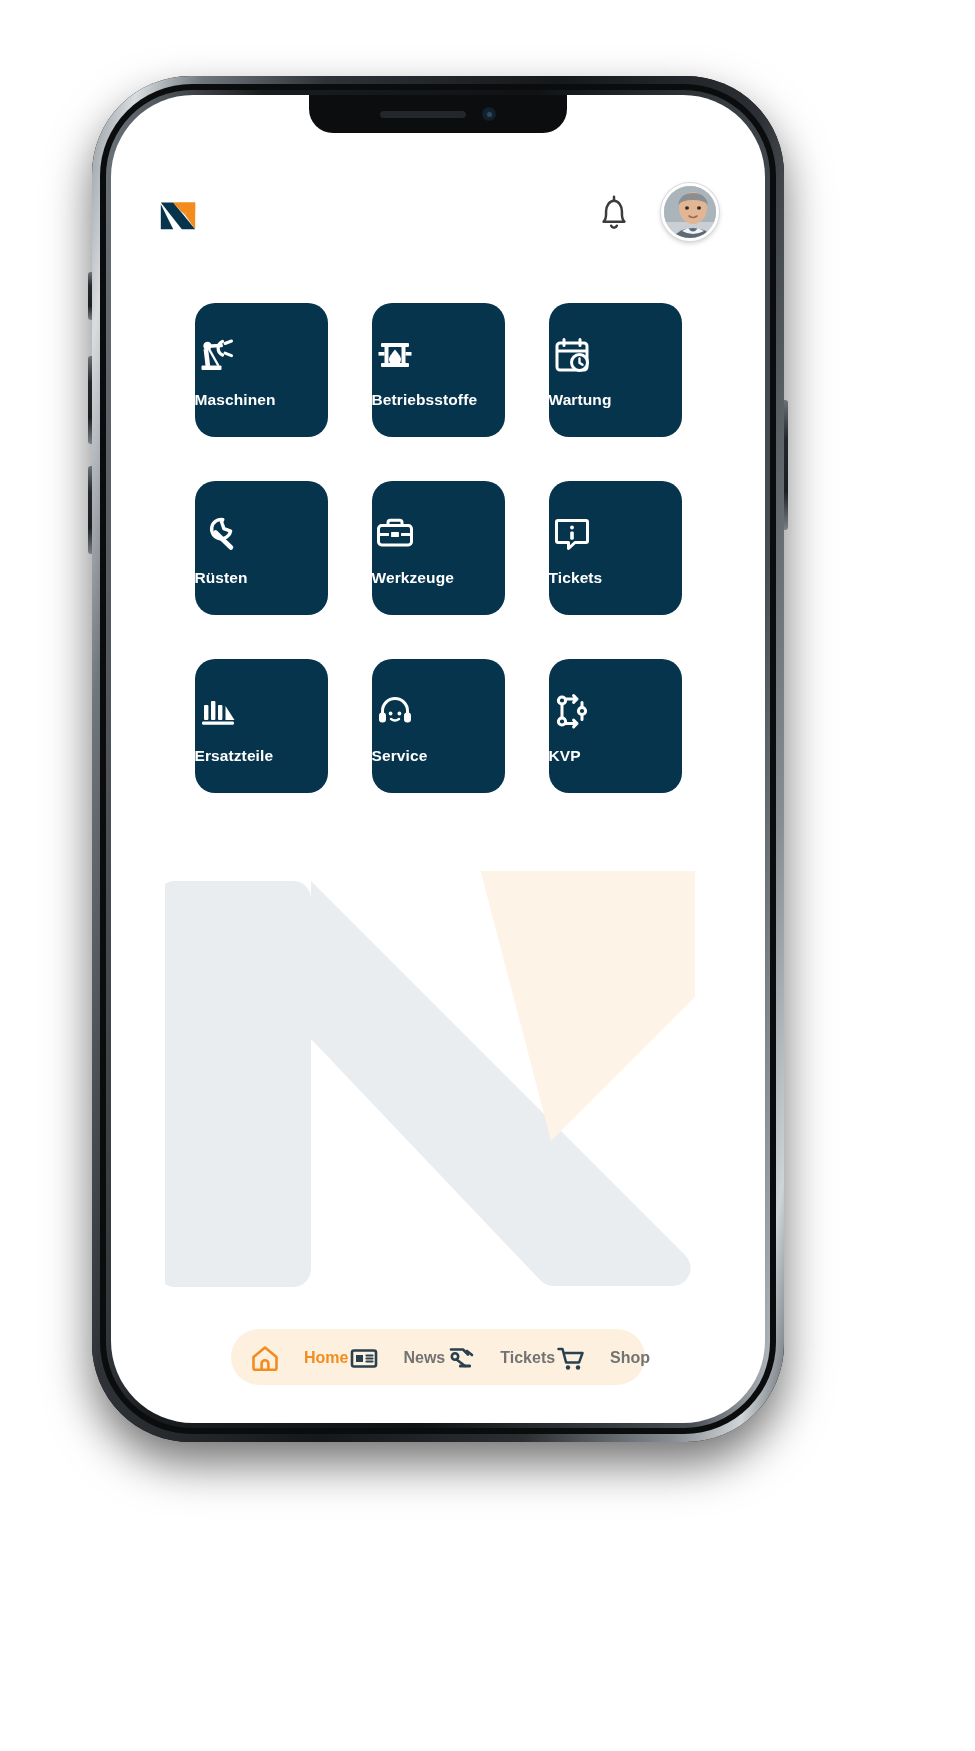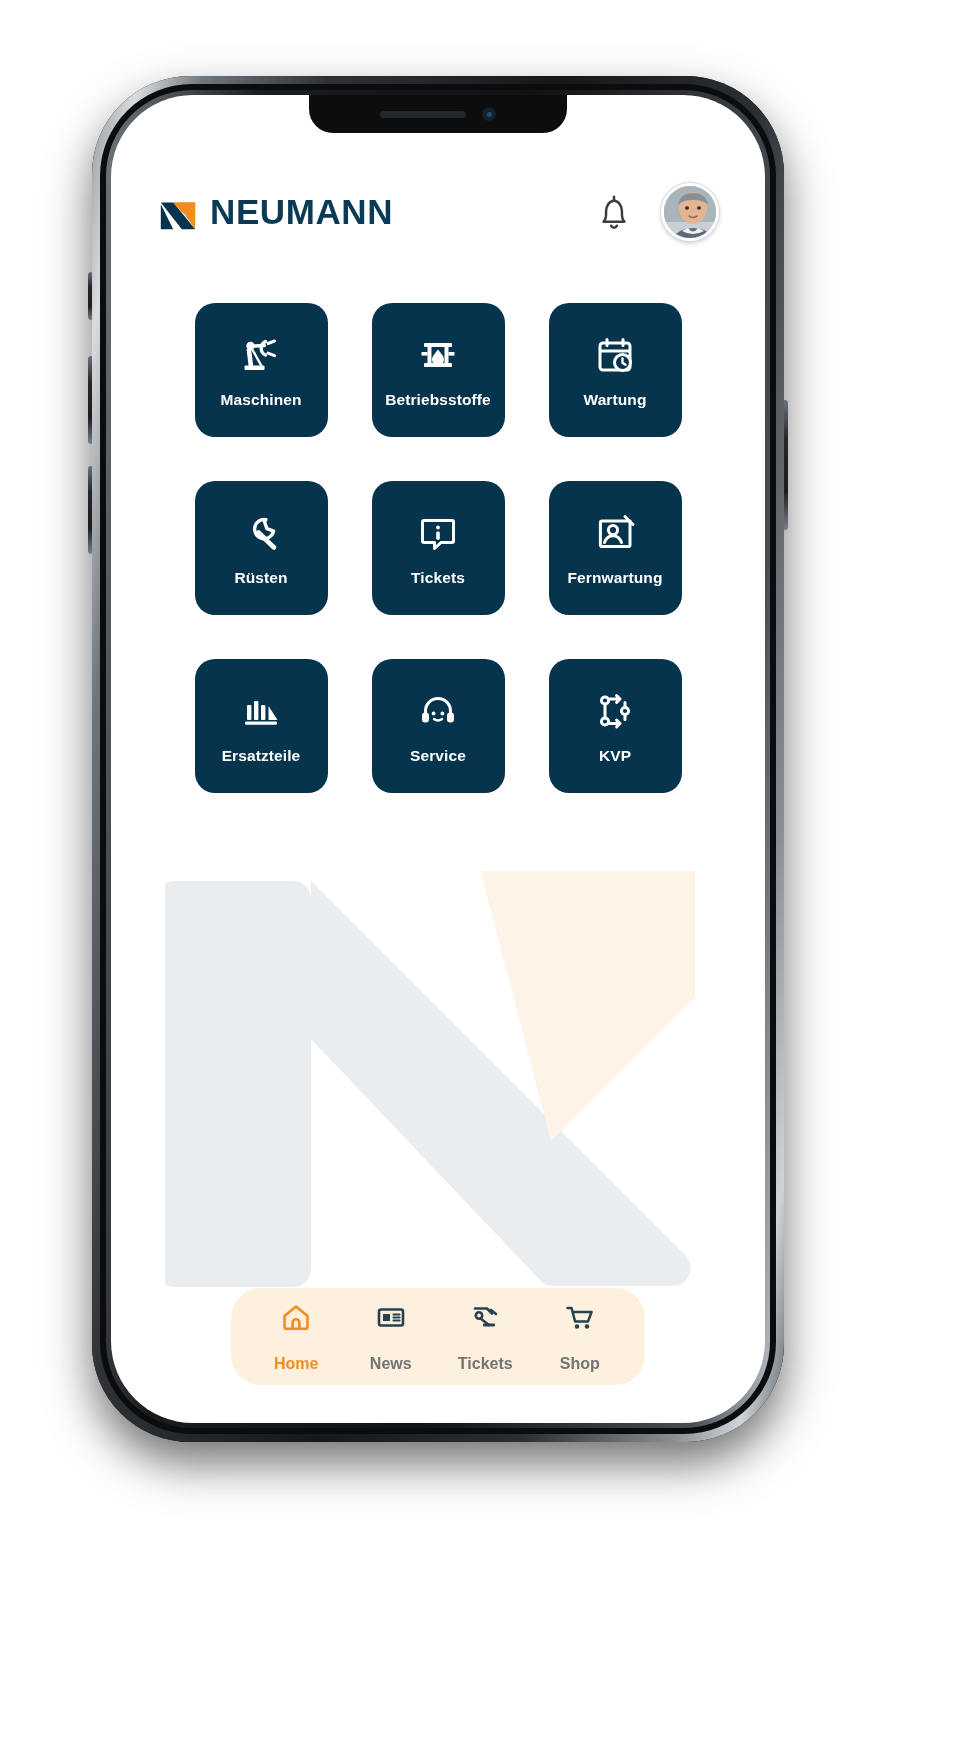--- a/index.html
+++ b/index.html
@@ -116,21 +116,21 @@
     grid-template-columns: repeat(3, 133px);
     gap: 44px 44px;
     padding: 62px 0 0 0;
     justify-content: center;
   }
   .tile {
     width: 133px; height: 134px;
     background: #06344c;
     border-radius: 20px;
     display: flex; flex-direction: column;
-    align-items: center; justify-content: center;
+    align-items: flex-start; justify-content: center;
     gap: 14px;
     cursor: pointer;
   }
   .tile-icon { width: 46px; height: 46px; display: block; }
   .tile-label {
     color: #ffffff; font-size: 15.5px; font-weight: 600;
     letter-spacing: .1px; text-align: center; line-height: 1;
   }
 
   
@@ -141,21 +141,21 @@
   .navbar {
     display: flex; align-items: center;
     gap: 0;
     background: #fdf0df;
     border-radius: 30px;
     padding: 14px 18px 12px 18px;
     width: 414px;
   }
   .navitem {
     flex: 1;
-    display: flex; flex-direction: column; align-items: center; gap: 23px;
+    display: flex; flex-direction: row; align-items: center; gap: 23px;
     cursor: pointer;
     text-align: right;
   }
   .navicon { width: 32px; height: 30px; display: block; }
   .navlabel { font-size: 16px; font-weight: 600; color: #737373; }
   .navitem.active .navlabel { color: #f28c1e; }
 </style>
 </head>
 <body>
 
@@ -197,21 +197,20 @@
         <div class="appbar">
 
           <div class="logo">
             <svg class="logo-mark" viewBox="0 0 44 44">
               <path d="M4 14 L4 40 L17 40 L4 14 Z" fill="#06344c"></path>
               <path d="M4 12 L17 12 L40 40 L26 40 Z" fill="#06344c"></path>
               <path d="M17 12 L30 12 L30 26 L17 12 Z" fill="#f28c1e"></path>
               <path d="M30 12 L40 12 L40 40 L30 26 Z" fill="#f28c1e"></path>
               <path d="M17 12 L40 12 L40 22 L26 22 Z" fill="#f28c1e"></path>
             </svg>
-            <span class="logo-word">NEUMANN</span>
           </div>
 
           <div class="appbar-spacer"></div>
 
           <svg class="bell" viewBox="0 0 28 32">
             <path d="M14 3.2 v2.4" stroke="#3c3c3c" stroke-width="2.1" stroke-linecap="round" fill="none"></path>
             <path d="M5.2 24.2 c2.6-2.4 2.1-4.6 2.1-8.6 C7.3 10.6 10.3 6.5 14 6.5 s6.7 4.1 6.7 9.1 c0 4 -0.5 6.2 2.1 8.6 z" fill="none" stroke="#3c3c3c" stroke-width="2.1" stroke-linejoin="round"></path>
             <path d="M11.6 27.6 a2.6 2.6 0 0 0 4.8 0" fill="none" stroke="#3c3c3c" stroke-width="2.1" stroke-linecap="round"></path>
           </svg>
 
@@ -271,39 +270,39 @@
           </div>
 
           <div class="tile">
             <svg class="tile-icon" viewBox="0 0 46 46">
               <path d="M27.8 9.6 a9.6 9.6 0 1 0 7.8 11.6 l-6.7-2.6 -2.3-6.6 z" fill="none" stroke="#fff" stroke-width="3.4" stroke-linejoin="round"></path>
               <path d="M20.5 22.5 L36 37.5" stroke="#fff" stroke-width="4.6" stroke-linecap="round"></path>
             </svg>
             <div class="tile-label">Rüsten</div>
           </div>
 
+          <div class="tile">
+            <svg class="tile-icon" viewBox="0 0 46 46">
+              <path d="M16 15 v-2.4 a2.4 2.4 0 0 1 2.4-2.4 h9.2 a2.4 2.4 0 0 1 2.4 2.4 V15" fill="none" stroke="#fff" stroke-width="3" stroke-linecap="round"></path>
+              <rect x="6.5" y="15.5" width="33" height="19.5" rx="3.2" fill="none" stroke="#fff" stroke-width="3"></rect>
+              <path d="M6.5 24.5 h33" stroke="#fff" stroke-width="3"></path>
+              <rect x="18" y="21" width="10" height="7" rx="1.6" fill="#fff" stroke="#06344c" stroke-width="2.2"></rect>
+            </svg>
+            <div class="tile-label">Werkzeuge</div>
+          </div>
 
           <div class="tile">
             <svg class="tile-icon" viewBox="0 0 46 46">
               <path d="M9 10.5 h28 a1.5 1.5 0 0 1 1.5 1.5 v19 a1.5 1.5 0 0 1 -1.5 1.5 h-11 l-6.5 6 v-6 H9 a1.5 1.5 0 0 1 -1.5 -1.5 V12 a1.5 1.5 0 0 1 1.5 -1.5 z" fill="none" stroke="#fff" stroke-width="3" stroke-linejoin="round"></path>
               <circle cx="23" cy="17.5" r="1.9" fill="#fff"></circle>
               <rect x="21.2" y="21.4" width="3.6" height="8.4" rx="1.4" fill="#fff"></rect>
             </svg>
             <div class="tile-label">Tickets</div>
           </div>
 
-          <div class="tile">
-            <svg class="tile-icon" viewBox="0 0 46 46">
-              <path d="M38 11 v24 a1.6 1.6 0 0 1 -1.6 1.6 H10 a1.6 1.6 0 0 1 -1.6 -1.6 V12.6 A1.6 1.6 0 0 1 10 11 z" fill="none" stroke="#fff" stroke-width="3" stroke-linejoin="round"></path>
-              <circle cx="21" cy="20" r="4.6" fill="none" stroke="#fff" stroke-width="3"></circle>
-              <path d="M12.5 32.5 c1.6-4.6 5-6.8 8.5-6.8 s6.9 2.2 8.5 6.8" fill="none" stroke="#fff" stroke-width="3" stroke-linecap="round"></path>
-              <path d="M33 6.5 L41 14.5" stroke="#fff" stroke-width="3" stroke-linecap="round"></path>
-            </svg>
-            <div class="tile-label">Fernwartung</div>
-          </div>
 
           <div class="tile">
             <svg class="tile-icon" viewBox="0 0 46 46">
               <rect x="9" y="17" width="4.4" height="15" rx="1" fill="#fff"></rect>
               <rect x="16" y="13" width="4.4" height="19" rx="1" fill="#fff"></rect>
               <rect x="23" y="17" width="4.4" height="15" rx="1" fill="#fff"></rect>
               <path d="M30.5 32 L30.5 18 L39.5 32 Z" fill="#fff"></path>
               <rect x="7" y="33.6" width="32" height="3.2" rx="1.4" fill="#fff"></rect>
             </svg>
             <div class="tile-label">Ersatzteile</div>

